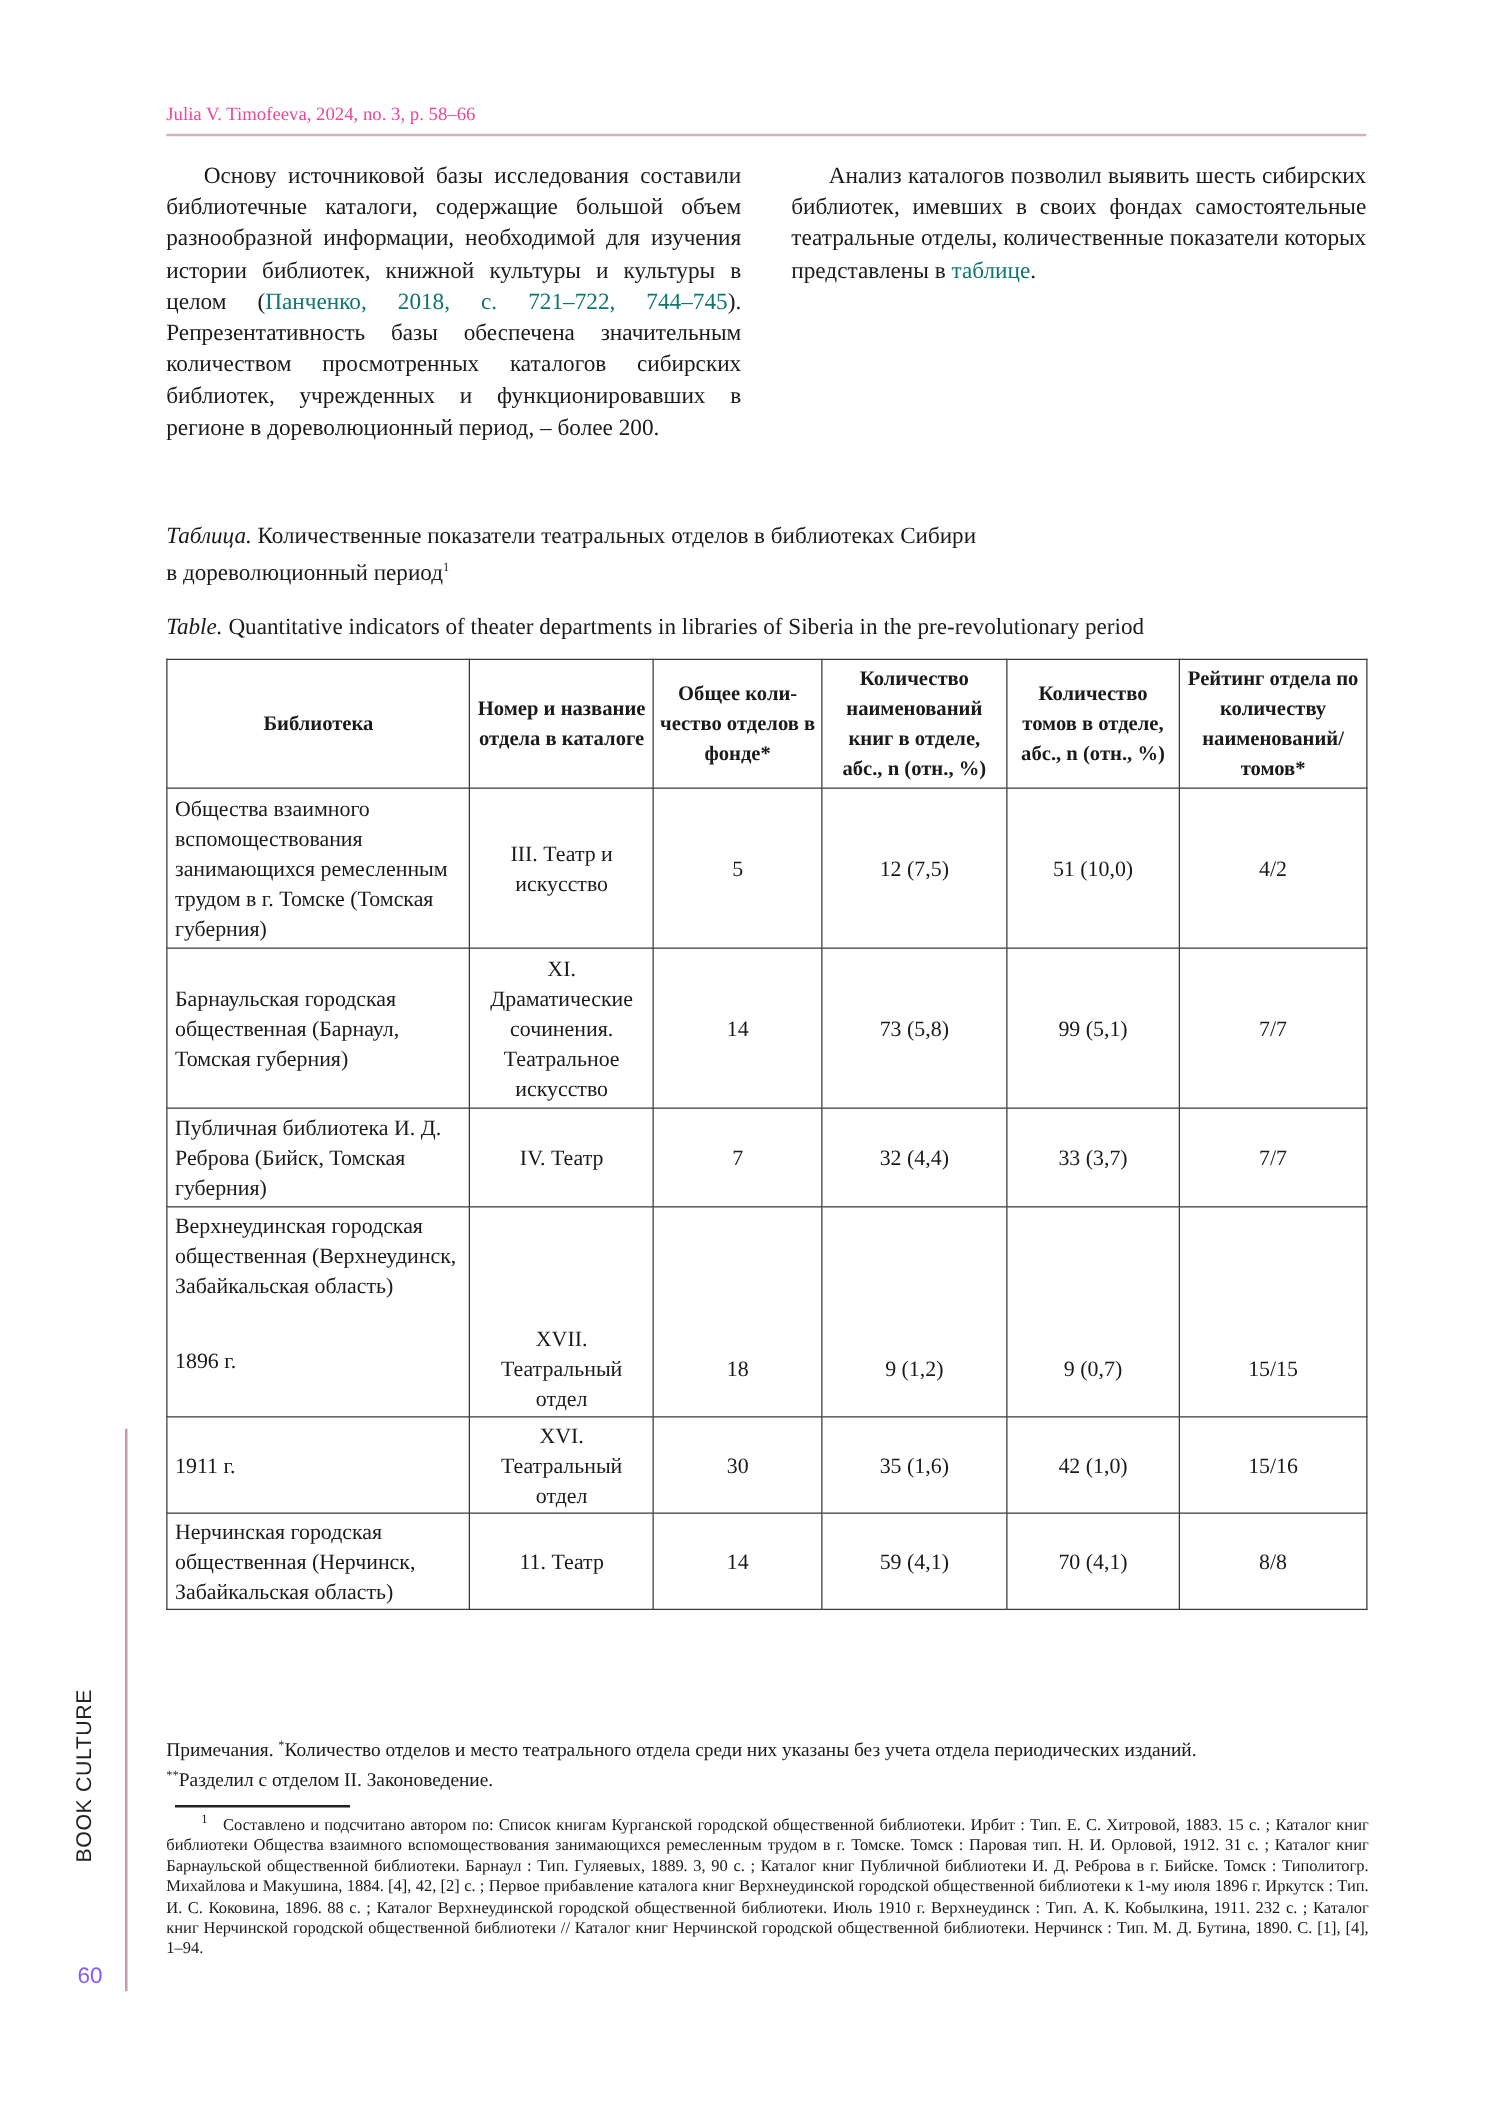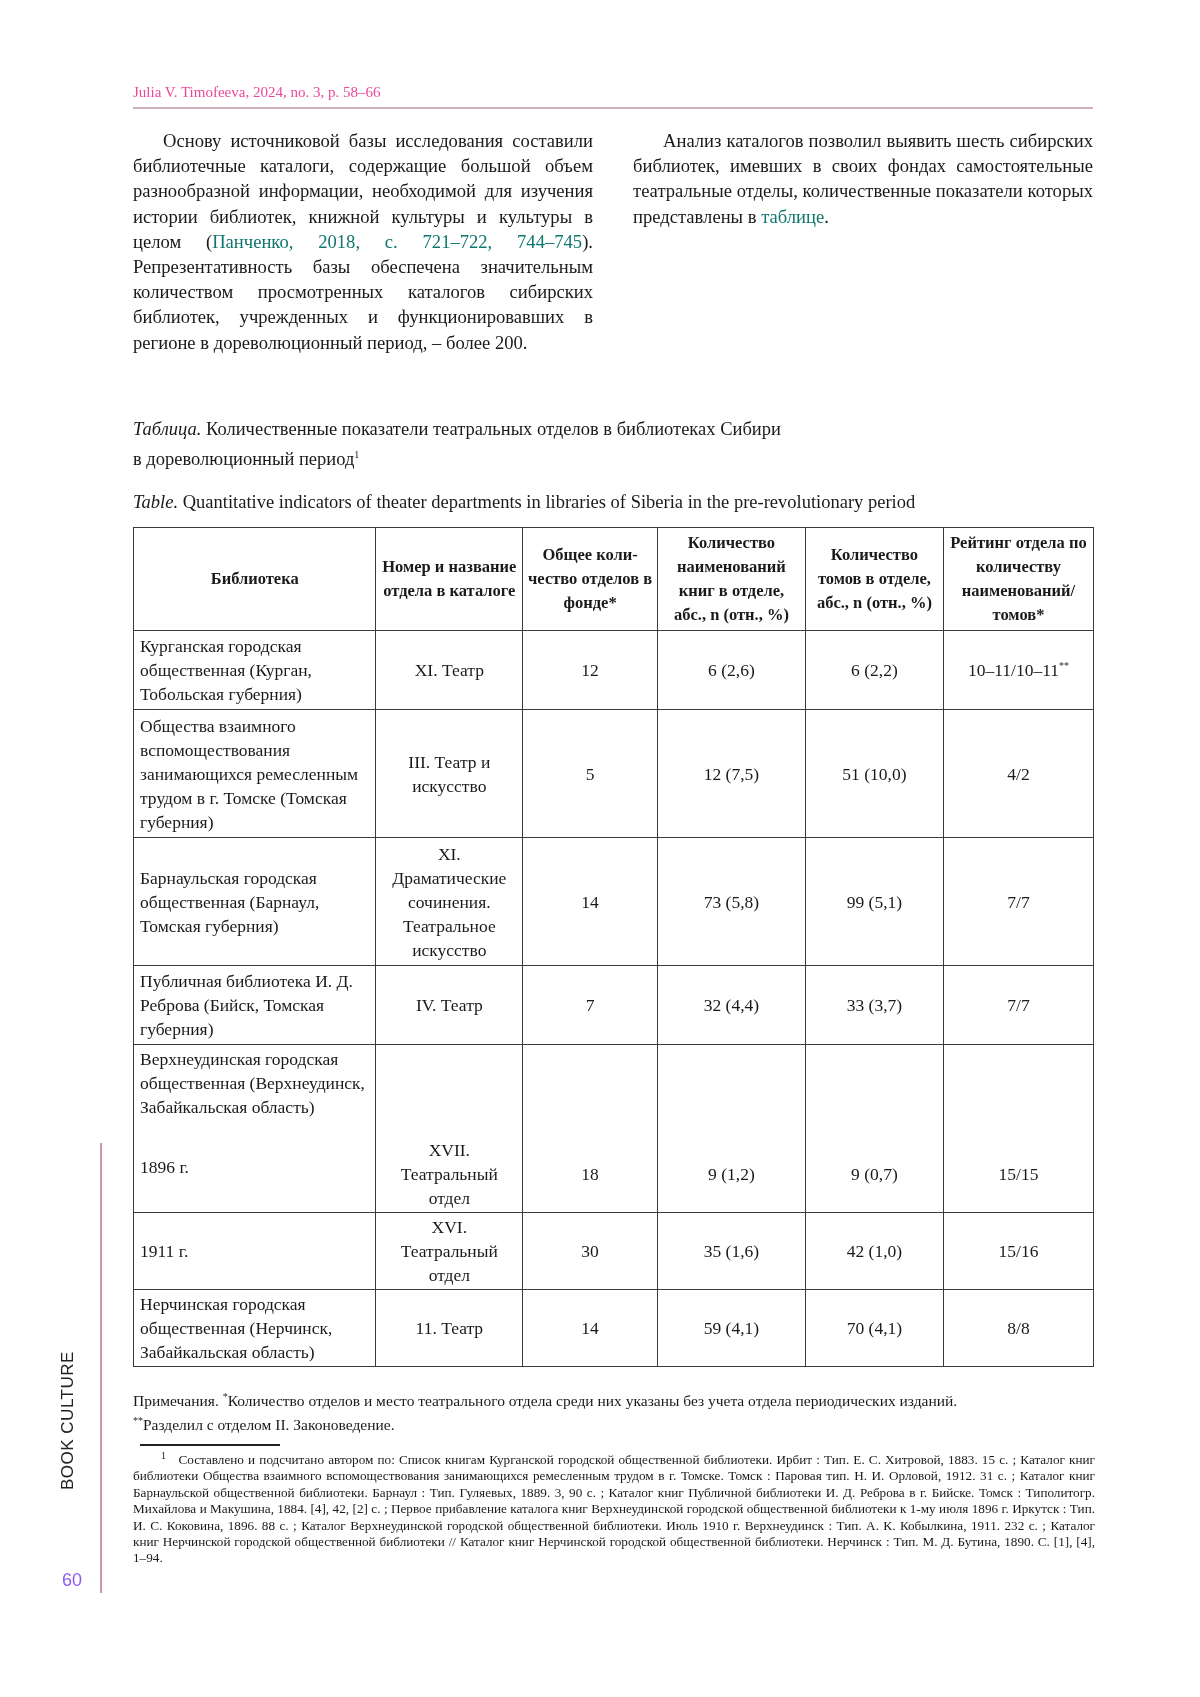--- a/index.html
+++ b/index.html
@@ -72,28 +72,20 @@
   </colgroup>
   <tbody>
       <tr style="height:90px">
     <th>Библиотека</th>
     <th>Номер и на­звание отдела в каталоге</th>
     <th>Общее коли­чество отде­лов в фонде*</th>
     <th>Количество наименований книг в отделе, абс., n (отн., %)</th>
     <th>Количество томов в отделе, абс., n (отн., %)</th>
     <th>Рейтинг отдела по количеству наименований/ томов*</th>
   </tr>
-  <tr style="height:79px">
-    <td class="lib">Курганская городская общественная (Курган, Тобольская губерния)</td>
-    <td class="c">XI. Театр</td>
-    <td class="c">12</td>
-    <td class="c">6 (2,6)</td>
-    <td class="c">6 (2,2)</td>
-    <td class="c"><span>10–11/10–11</span><sup>**</sup></td>
-  </tr>
   <tr style="height:128px">
     <td class="lib">Общества взаимного вспомоществования занимающихся ремеслен­ным трудом в г. Томске (Томская губерния)</td>
     <td class="c">III. Театр и искусство</td>
     <td class="c">5</td>
     <td class="c">12 (7,5)</td>
     <td class="c">51 (10,0)</td>
     <td class="c">4/2</td>
   </tr>
   <tr style="height:128px">
     <td class="lib">Барнаульская городская общественная (Барнаул, Томская губерния)</td>

